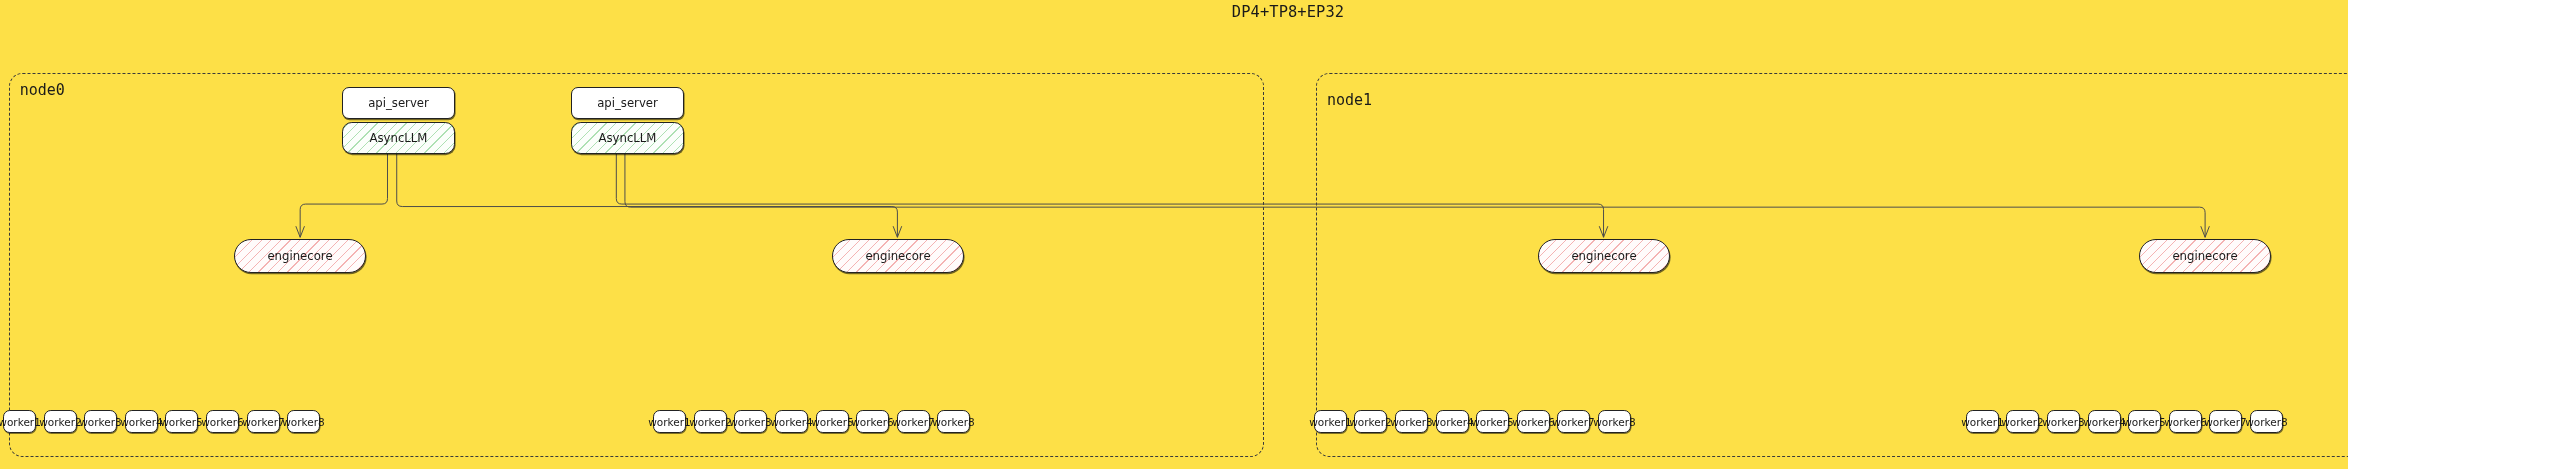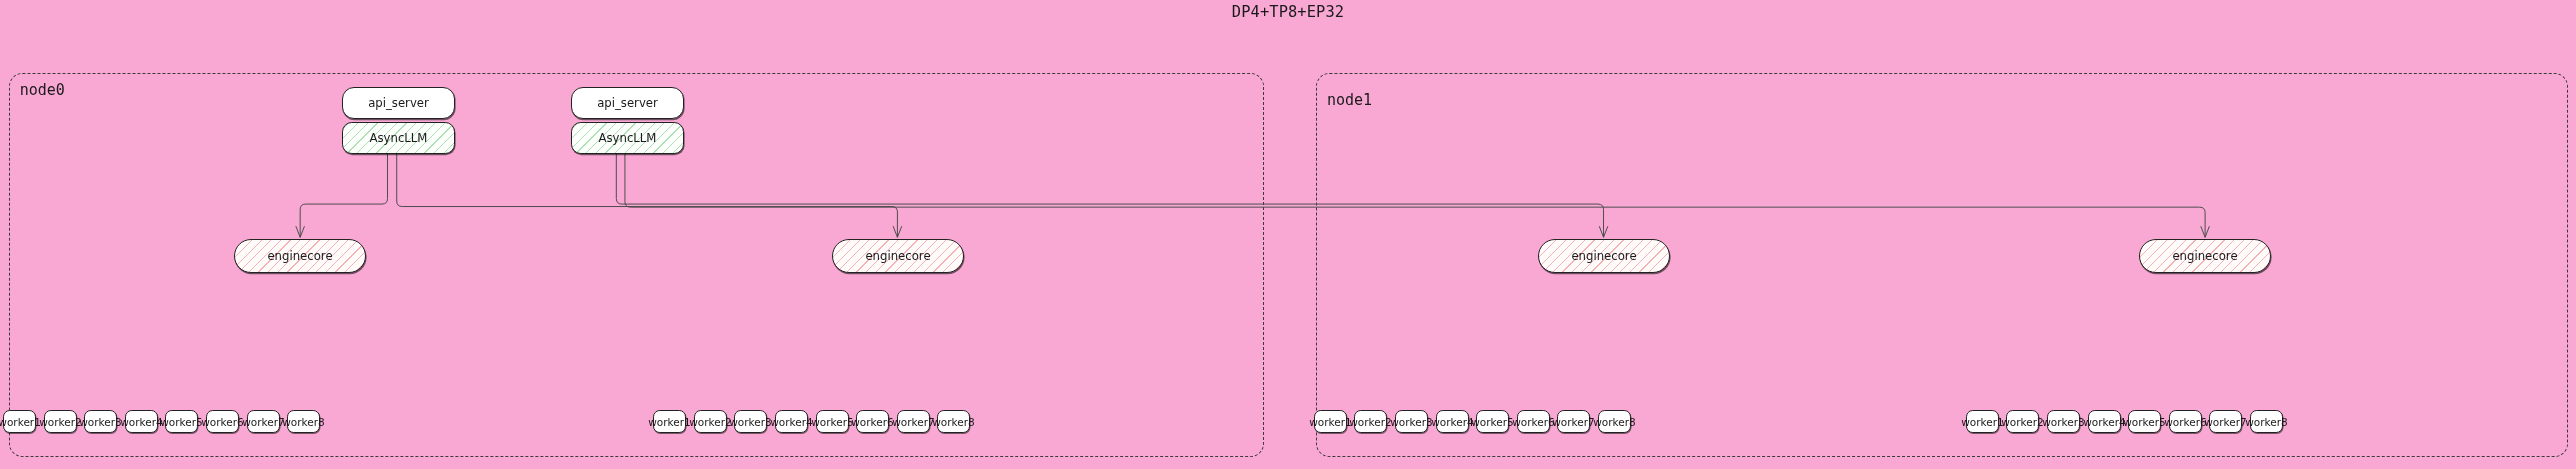--- a/index.html
+++ b/index.html
@@ -5,23 +5,23 @@
   html, body {
     margin: 0;
     padding: 0;
     background: #ffffff;
   }
   body {
     font-family: "DejaVu Sans", sans-serif;
   }
   #canvas {
     position: relative;
-    width: 2576px;
+    width: 2348px;
     height: 469px;
-    background: #f9a8d4;
+    background: #fde047;
     overflow: hidden;
   }
   #title {
     position: absolute;
     left: 0;
     top: 2.5px;
     width: 2576px;
     text-align: center;
     font-size: 15.4px;
     color: #1a1a1a;
@@ -74,21 +74,21 @@
        rgba(255,255,255,0) 0.9px,
        rgba(255,255,255,0) 6.8px);
   }
   .box.worker {
     border-radius: 6.8px;
     border-width: 1.4px;
     font-size: 10.5px;
     box-shadow: 0.6px 0.9px 0 rgba(0,0,0,0.5);
   }
   .box.apiserver {
-    border-radius: 12px;
+    border-radius: 7px;
   }
   #edges {
     position: absolute;
     left: 0;
     top: 0;
     width: 2576px;
     height: 469px;
     pointer-events: none;
   }
   .edge-path {

